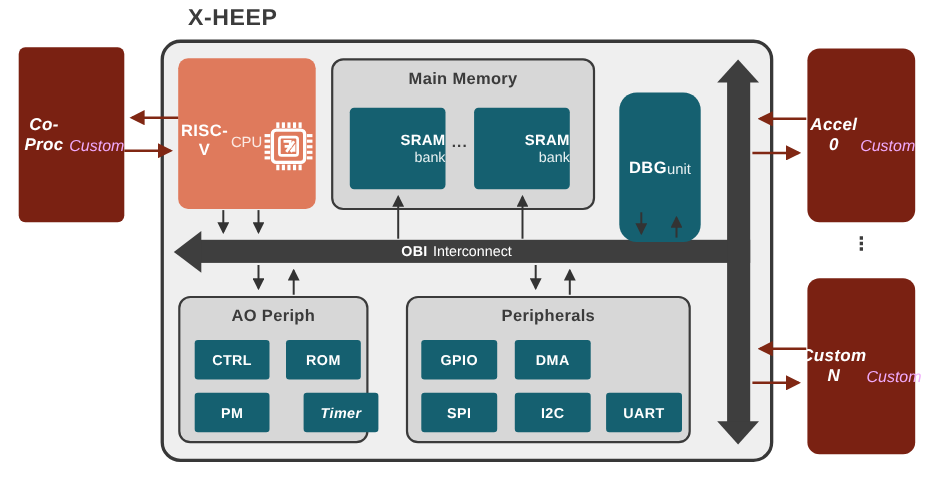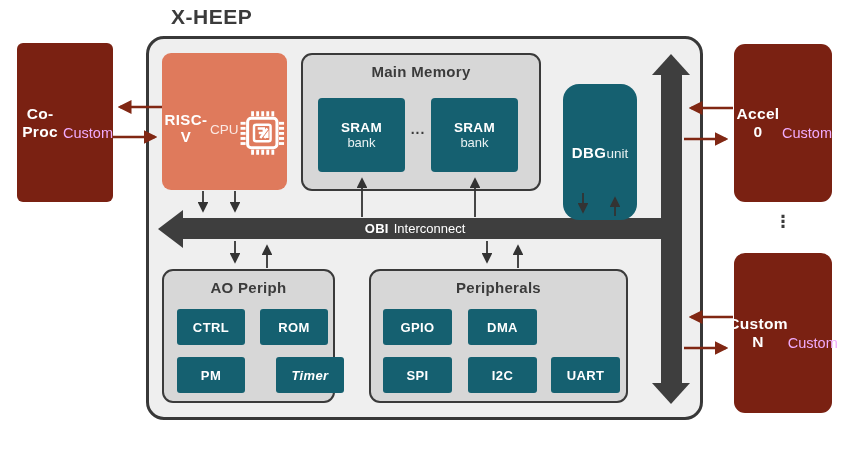--- a/index.html
+++ b/index.html
@@ -26,33 +26,33 @@
   .cpu-block .l1 { font-size: 15px; font-weight: bold; color: #fff; letter-spacing: 0.4px; }
   .cpu-block .l2 { font-size: 13.5px; color: #fbe9e3; margin-top: 2px; }
   .chip-svg { margin-top: 10px; }
   .group-box {
     position: absolute; background: var(--group_bg, #d7d7d7);
     border: 2.5px solid var(--group_border, #3a3a3a); border-radius: 11px;
   }
   .group-title { position: absolute; top: 8px; left: 0; right: 0; text-align: center; font-size: 15px; font-weight: bold; color: var(--text_dark, #3b3b3b); letter-spacing: 0.3px; }
   .memory-box { left: 301px; top: 53px; width: 240px; height: 138px; }
   .teal { background: var(--teal, #156070); color: #fff; border-radius: 4px; }
-  .sram { position: absolute; width: 87px; height: 74px; display: flex; flex-direction: column; align-items: center; justify-content: center; }
+  .sram { position: absolute; width: 87px; height: 74px; display: flex; flex-direction: column; align-items: flex-end; justify-content: center; }
   .sram .l1 { font-size: 13.5px; font-weight: bold; letter-spacing: 0.3px; }
   .sram .l2 { font-size: 13px; color: #e8f1f2; }
   .mem-dots { position: absolute; left: 405px; top: 121px; width: 26px; text-align: center; font-size: 14px; font-weight: bold; color: var(--text_dark, #3b3b3b); letter-spacing: 1px; }
   .dbg-block { left: 563px; top: 56px; width: 74px; height: 136px; border-radius: 16px; margin-top: 28px; }
   .dbg-block .l1 { font-size: 15px; font-weight: bold; letter-spacing: 0.4px; }
   .dbg-block .l2 { font-size: 13.5px; color: #e8f1f2; margin-top: 2px; }
   .ao-box { left: 162px; top: 269px; width: 173px; height: 134px; }
   .periph-box { left: 369px; top: 269px; width: 259px; height: 134px; }
   .mini { position: absolute; width: 68px; height: 36px; display: flex; align-items: center; justify-content: center; font-size: 13px; font-weight: bold; letter-spacing: 0.4px; border-radius: 3px; }
   .mini.w70 { width: 69px; }
   
-  .maroon-block { background: var(--maroon, #7a2112); border-radius: 8px; }
+  .maroon-block { background: var(--maroon, #7a2112); border-radius: 8px; font-style: italic; }
   .maroon-block .l1 { font-size: 15.5px; font-weight: bold; color: #fff; letter-spacing: 0.3px; }
   .maroon-block .l2 { font-size: 14.5px; color: #f0abfc; margin-top: 20px; text-align: center; }
   .coproc-block { left: 17px; top: 43px; width: 96px; height: 159px; border-radius: 6px; }
   .accel0-block { left: 734px; top: 44px; width: 98px; height: 158px; border-radius: 11px; }
   .acceln-block { left: 734px; top: 253px; width: 98px; height: 160px; border-radius: 11px; }
   .accel-dots { position: absolute; left: 770px; top: 213px; width: 26px; text-align: center; font-size: 17px; font-weight: bold; color: #3b3b3b; line-height: 1; }
   
   .bus-h { position: absolute; left: 180px; top: 218px; width: 502px; height: 21px; background: var(--bus, #3e3e3e); }
   .bus-head-left { position: absolute; left: 158px; top: 210px; width: 0; height: 0;
     border-top: 19px solid transparent; border-bottom: 19px solid transparent;

